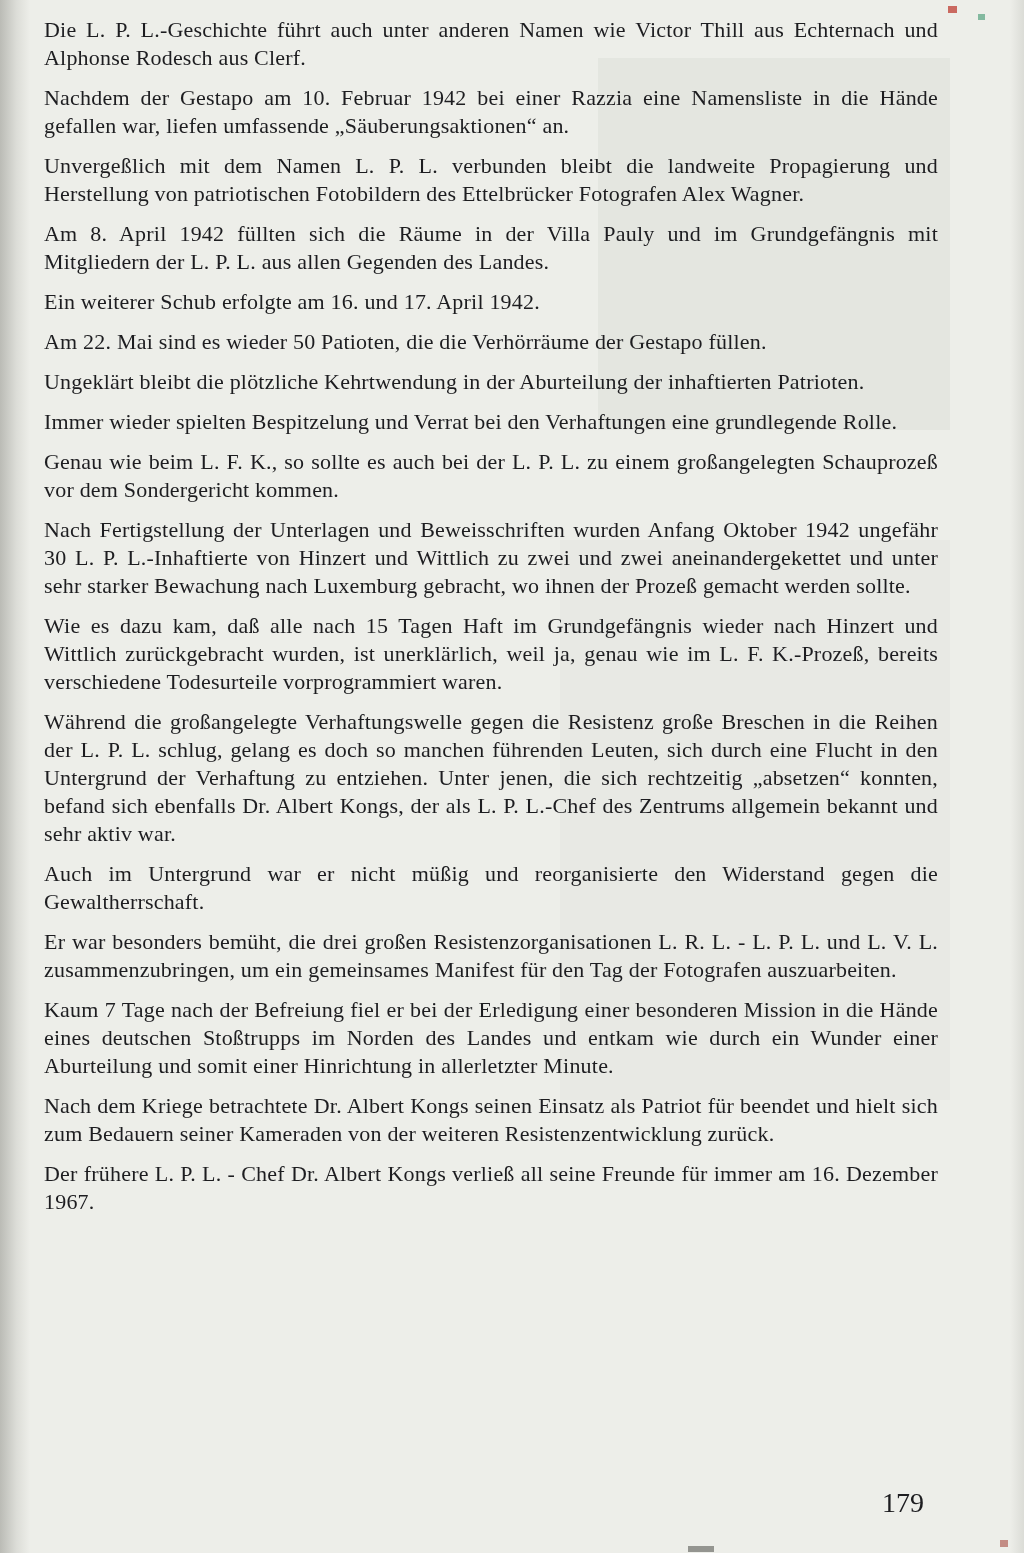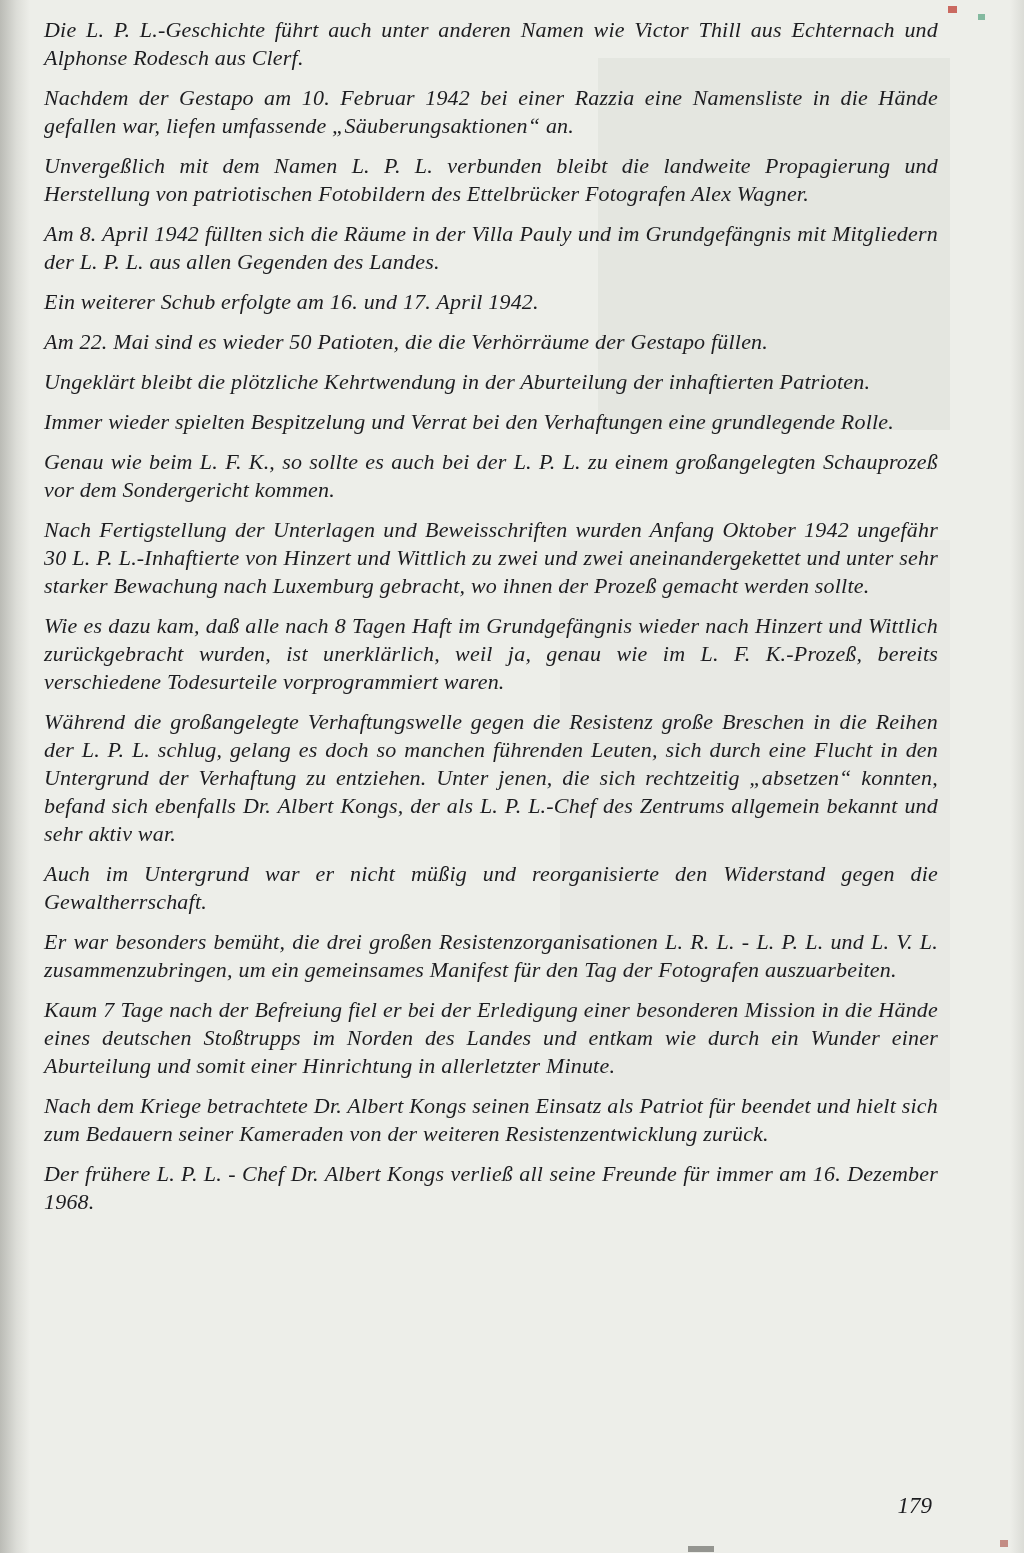--- a/index.html
+++ b/index.html
@@ -12,44 +12,43 @@
     position: relative;
     overflow: hidden;
     background: var(--paper, #edeee9);
     font-family: "Liberation Serif", "DejaVu Serif", serif;
     color: var(--ink, #1d1d20);
   }
 
   .scan-page {
     position: absolute;
     inset: 0;
-    font-style: italic;
   }
 
   .body-text {
     position: absolute;
     top: 16px;
     left: 44px;
     right: 86px;
     font-size: 22px;
     line-height: 28px;
     text-align: justify;
     letter-spacing: 0.2px;
     hyphens: auto;
     -webkit-hyphens: auto;
   }
   .body-text p {
     margin: 0 0 12px 0;
   }
 
   .page-number {
     position: absolute;
-    right: 92px;
+    right: 100px;
     bottom: 34px;
-    font-size: 23px;
+    font-size: 28px;
     color: var(--ink, #1d1d20);
   }
 
   
   .edge-left {
     position: absolute;
     left: 0; top: 0; bottom: 0;
     width: 30px;
     background: linear-gradient(to right, rgba(70,70,62,0.30), rgba(70,70,62,0.10) 55%, rgba(0,0,0,0));
     pointer-events: none;
@@ -93,27 +92,27 @@
     <p>Die L. P. L.-Geschichte führt auch unter anderen Namen wie Victor Thill aus Echternach und Alphonse Rodesch aus Clerf.</p>
     <p>Nachdem der Gestapo am 10. Februar 1942 bei einer Razzia eine Namensliste in die Hände gefallen war, liefen umfassende „Säuberungsaktionen“ an.</p>
     <p>Unvergeßlich mit dem Namen L. P. L. verbunden bleibt die landweite Propagierung und Herstellung von patriotischen Fotobildern des Ettelbrücker Fotografen Alex Wagner.</p>
     <p>Am 8. April 1942 füllten sich die Räume in der Villa Pauly und im Grundgefängnis mit Mitgliedern der L. P. L. aus allen Gegenden des Landes.</p>
     <p>Ein weiterer Schub erfolgte am 16. und 17. April 1942.</p>
     <p>Am 22. Mai sind es wieder 50 Patioten, die die Verhörräume der Gestapo füllen.</p>
     <p>Ungeklärt bleibt die plötzliche Kehrtwendung in der Aburteilung der inhaftierten Patrioten.</p>
     <p>Immer wieder spielten Bespitzelung und Verrat bei den Verhaftungen eine grundlegende Rolle.</p>
     <p>Genau wie beim L. F. K., so sollte es auch bei der L. P. L. zu einem großangelegten Schauprozeß vor dem Sondergericht kommen.</p>
     <p>Nach Fertigstellung der Unterlagen und Beweisschriften wurden Anfang Oktober 1942 ungefähr 30 L. P. L.-Inhaftierte von Hinzert und Wittlich zu zwei und zwei aneinandergekettet und unter sehr starker Bewachung nach Luxemburg gebracht, wo ihnen der Prozeß gemacht werden sollte.</p>
-    <p>Wie es dazu kam, daß alle nach 8 Tagen Haft im Grundgefängnis wieder nach Hinzert und Wittlich zurückgebracht wurden, ist unerklärlich, weil ja, genau wie im L. F. K.-Prozeß, bereits verschiedene Todesurteile vorprogrammiert waren.</p>
+    <p>Wie es dazu kam, daß alle nach 15 Tagen Haft im Grundgefängnis wieder nach Hinzert und Wittlich zurückgebracht wurden, ist unerklärlich, weil ja, genau wie im L. F. K.-Prozeß, bereits verschiedene Todesurteile vorprogrammiert waren.</p>
     <p>Während die großangelegte Verhaftungswelle gegen die Resistenz große Breschen in die Reihen der L. P. L. schlug, gelang es doch so manchen führenden Leuten, sich durch eine Flucht in den Untergrund der Verhaftung zu entziehen. Unter jenen, die sich rechtzeitig „absetzen“ konnten, befand sich ebenfalls Dr. Albert Kongs, der als L. P. L.-Chef des Zentrums allgemein bekannt und sehr aktiv war.</p>
     <p>Auch im Untergrund war er nicht müßig und reorganisierte den Widerstand gegen die Gewaltherrschaft.</p>
     <p>Er war besonders bemüht, die drei großen Resistenzorganisationen L. R. L. - L. P. L. und L. V. L. zusammenzubringen, um ein gemeinsames Manifest für den Tag der Fotografen auszuarbeiten.</p>
     <p>Kaum 7 Tage nach der Befreiung fiel er bei der Erledigung einer besonderen Mission in die Hände eines deutschen Stoßtrupps im Norden des Landes und entkam wie durch ein Wunder einer Aburteilung und somit einer Hinrichtung in allerletzter Minute.</p>
     <p>Nach dem Kriege betrachtete Dr. Albert Kongs seinen Einsatz als Patriot für beendet und hielt sich zum Bedauern seiner Kameraden von der weiteren Resistenzentwicklung zurück.</p>
-    <p>Der frühere L. P. L. - Chef Dr. Albert Kongs verließ all seine Freunde für immer am 16. Dezember 1968.</p>
+    <p>Der frühere L. P. L. - Chef Dr. Albert Kongs verließ all seine Freunde für immer am 16. Dezember 1967.</p>
   </div>
 
   <div class="page-number">179</div>
 
   <div class="edge-left"></div>
   <div class="edge-right"></div>
   <div class="speck speck-red-1"></div>
   <div class="speck speck-green-1"></div>
   <div class="speck speck-red-2"></div>
   <div class="speck speck-dark-1"></div>

